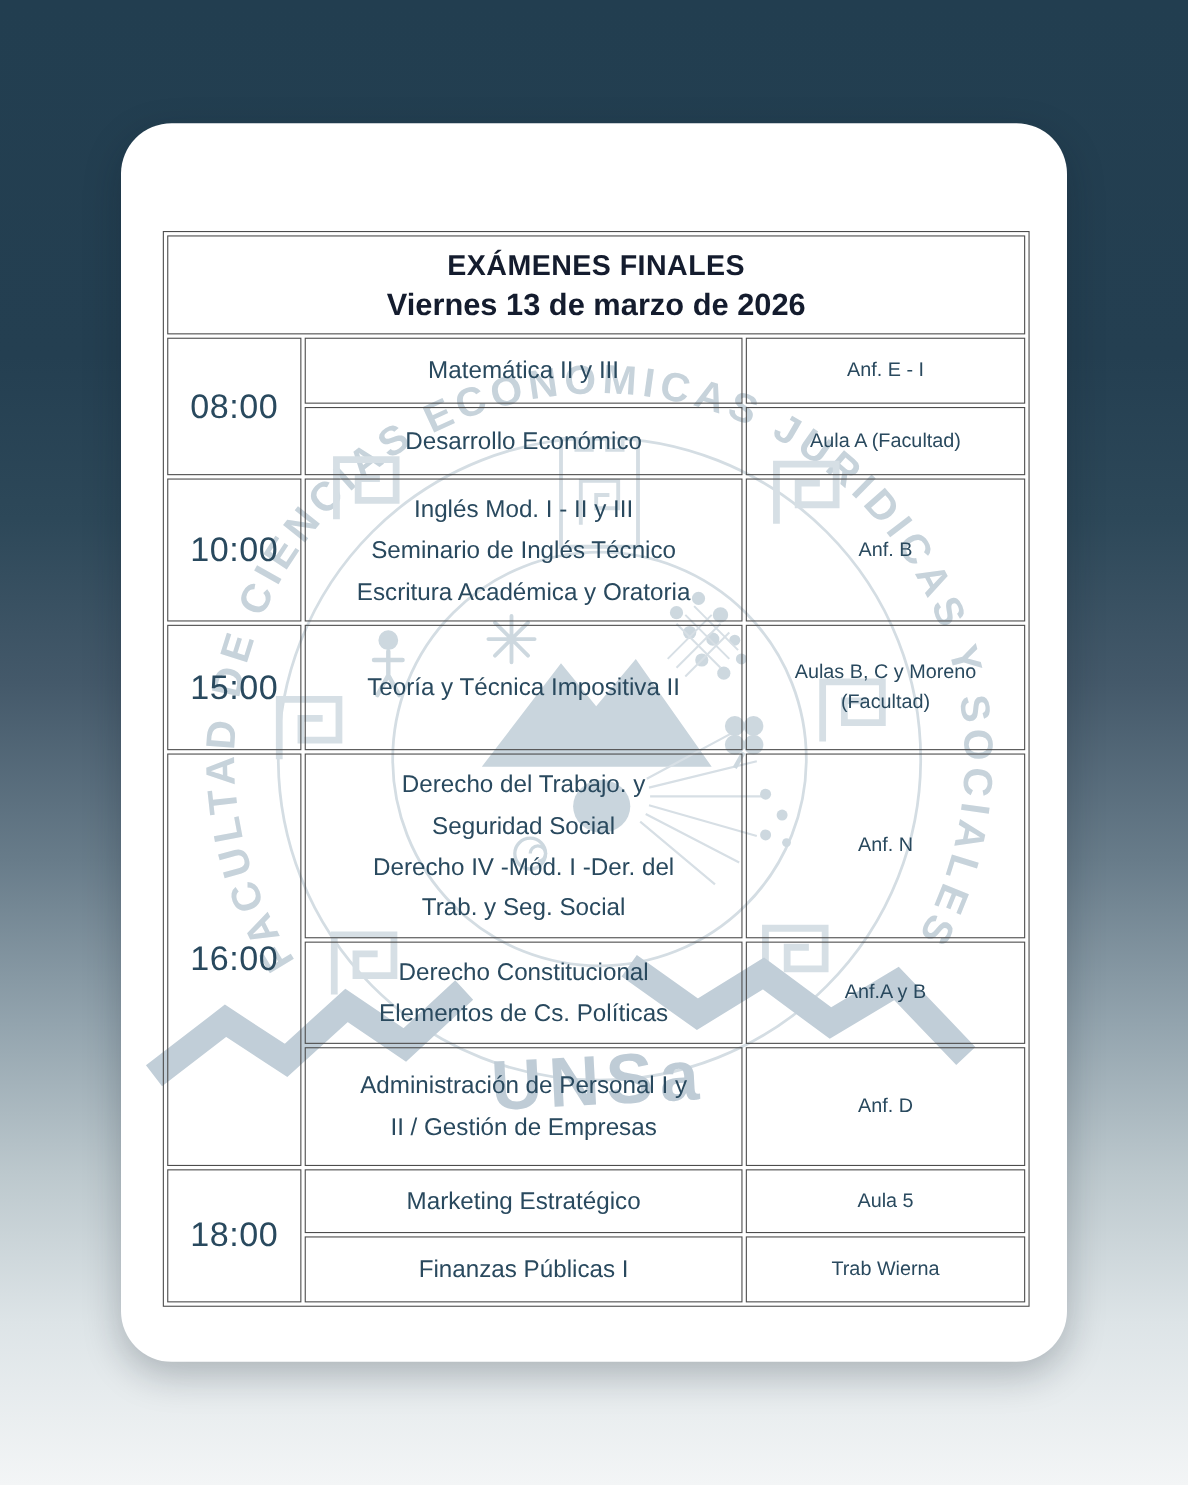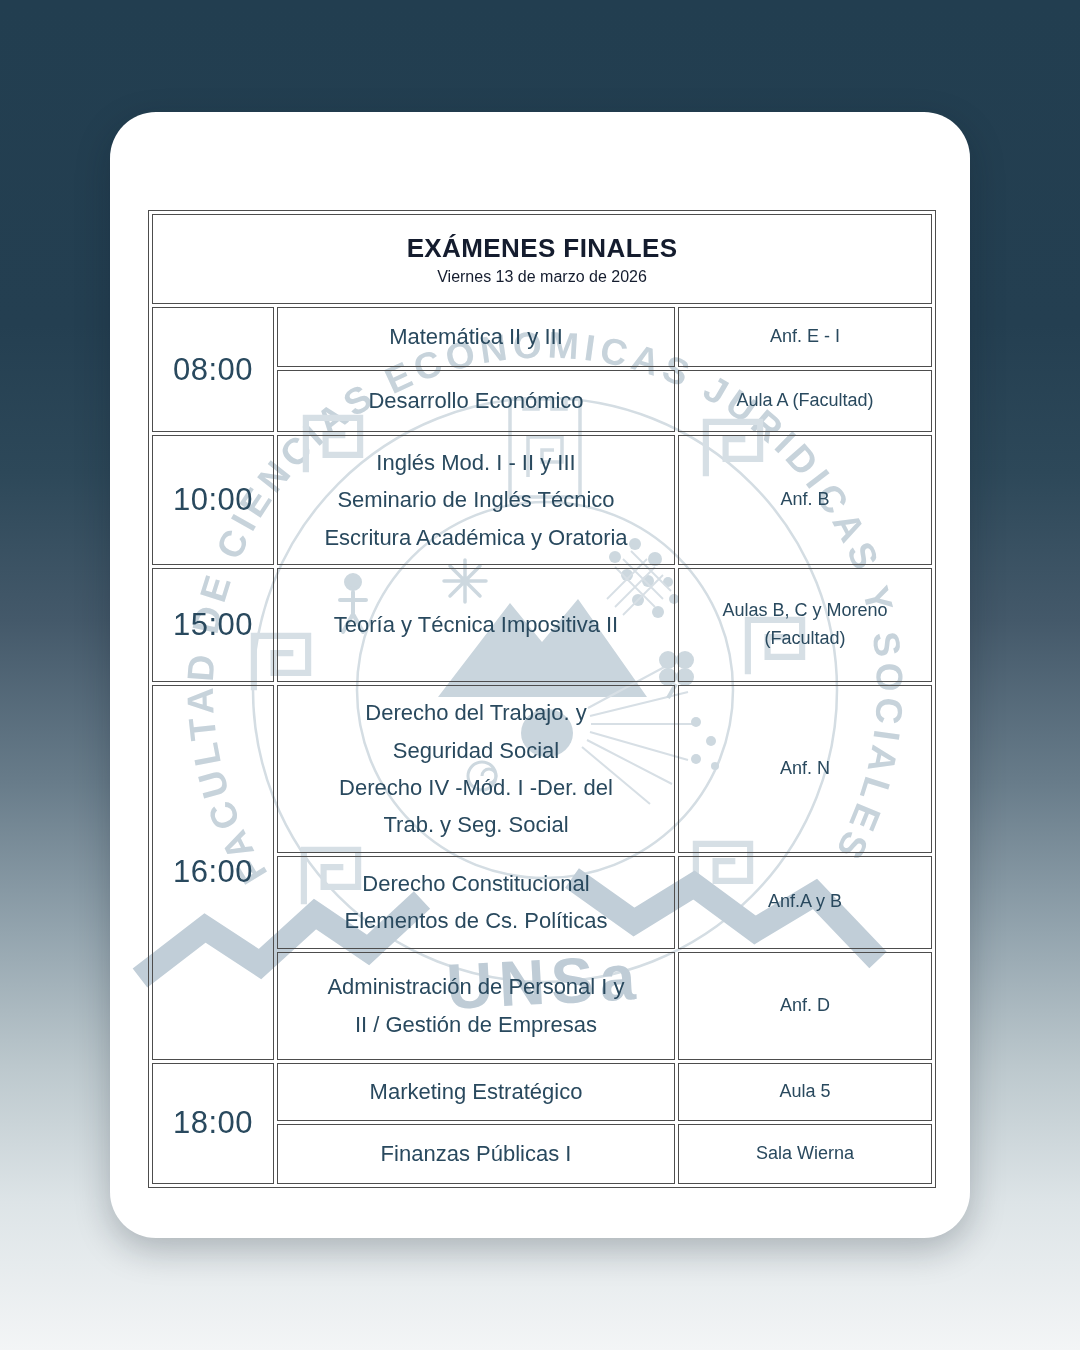--- a/index.html
+++ b/index.html
@@ -26,21 +26,21 @@
     color:#29495e;
   }
   table.exam td {
     border:1.5px solid #4d4d4d;
     text-align:center; vertical-align:middle;
     padding:8px 8px;
     background:transparent;
   }
   .header-cell { color:#141c2e; }
   .title { font-size:26px; font-weight:700; letter-spacing:.4px; }
-  .date  { font-size:16px; font-weight:400; margin-top:4px; }
+  .date  { font-size:28px; font-weight:700; margin-top:4px; }
   td.time    { font-size:31px; letter-spacing:.5px;margin-left:43px; }
   td.subject { font-size:22px; line-height:1.7; white-space:pre-line; }
   td.room    { font-size:18px; line-height:1.55; white-space:pre-line; }
 </style>
 </head>
 <body>
 
 <div class="card">
 
   <svg class="wm" viewBox="0 0 860 1126" aria-hidden="true">
@@ -185,17 +185,17 @@
         <td class="room">Anf. D</td>
       </tr>
 
       <tr style="height:58px">
         <td class="time" rowspan="2">18:00</td>
         <td class="subject">Marketing Estratégico</td>
         <td class="room">Aula 5</td>
       </tr>
       <tr style="height:60px">
         <td class="subject">Finanzas Públicas I</td>
-        <td class="room">Sala Wierna</td>
+        <td class="room">Trab Wierna</td>
       </tr>
     </tbody>
   </table>
 </div>
 
 </body></html>

